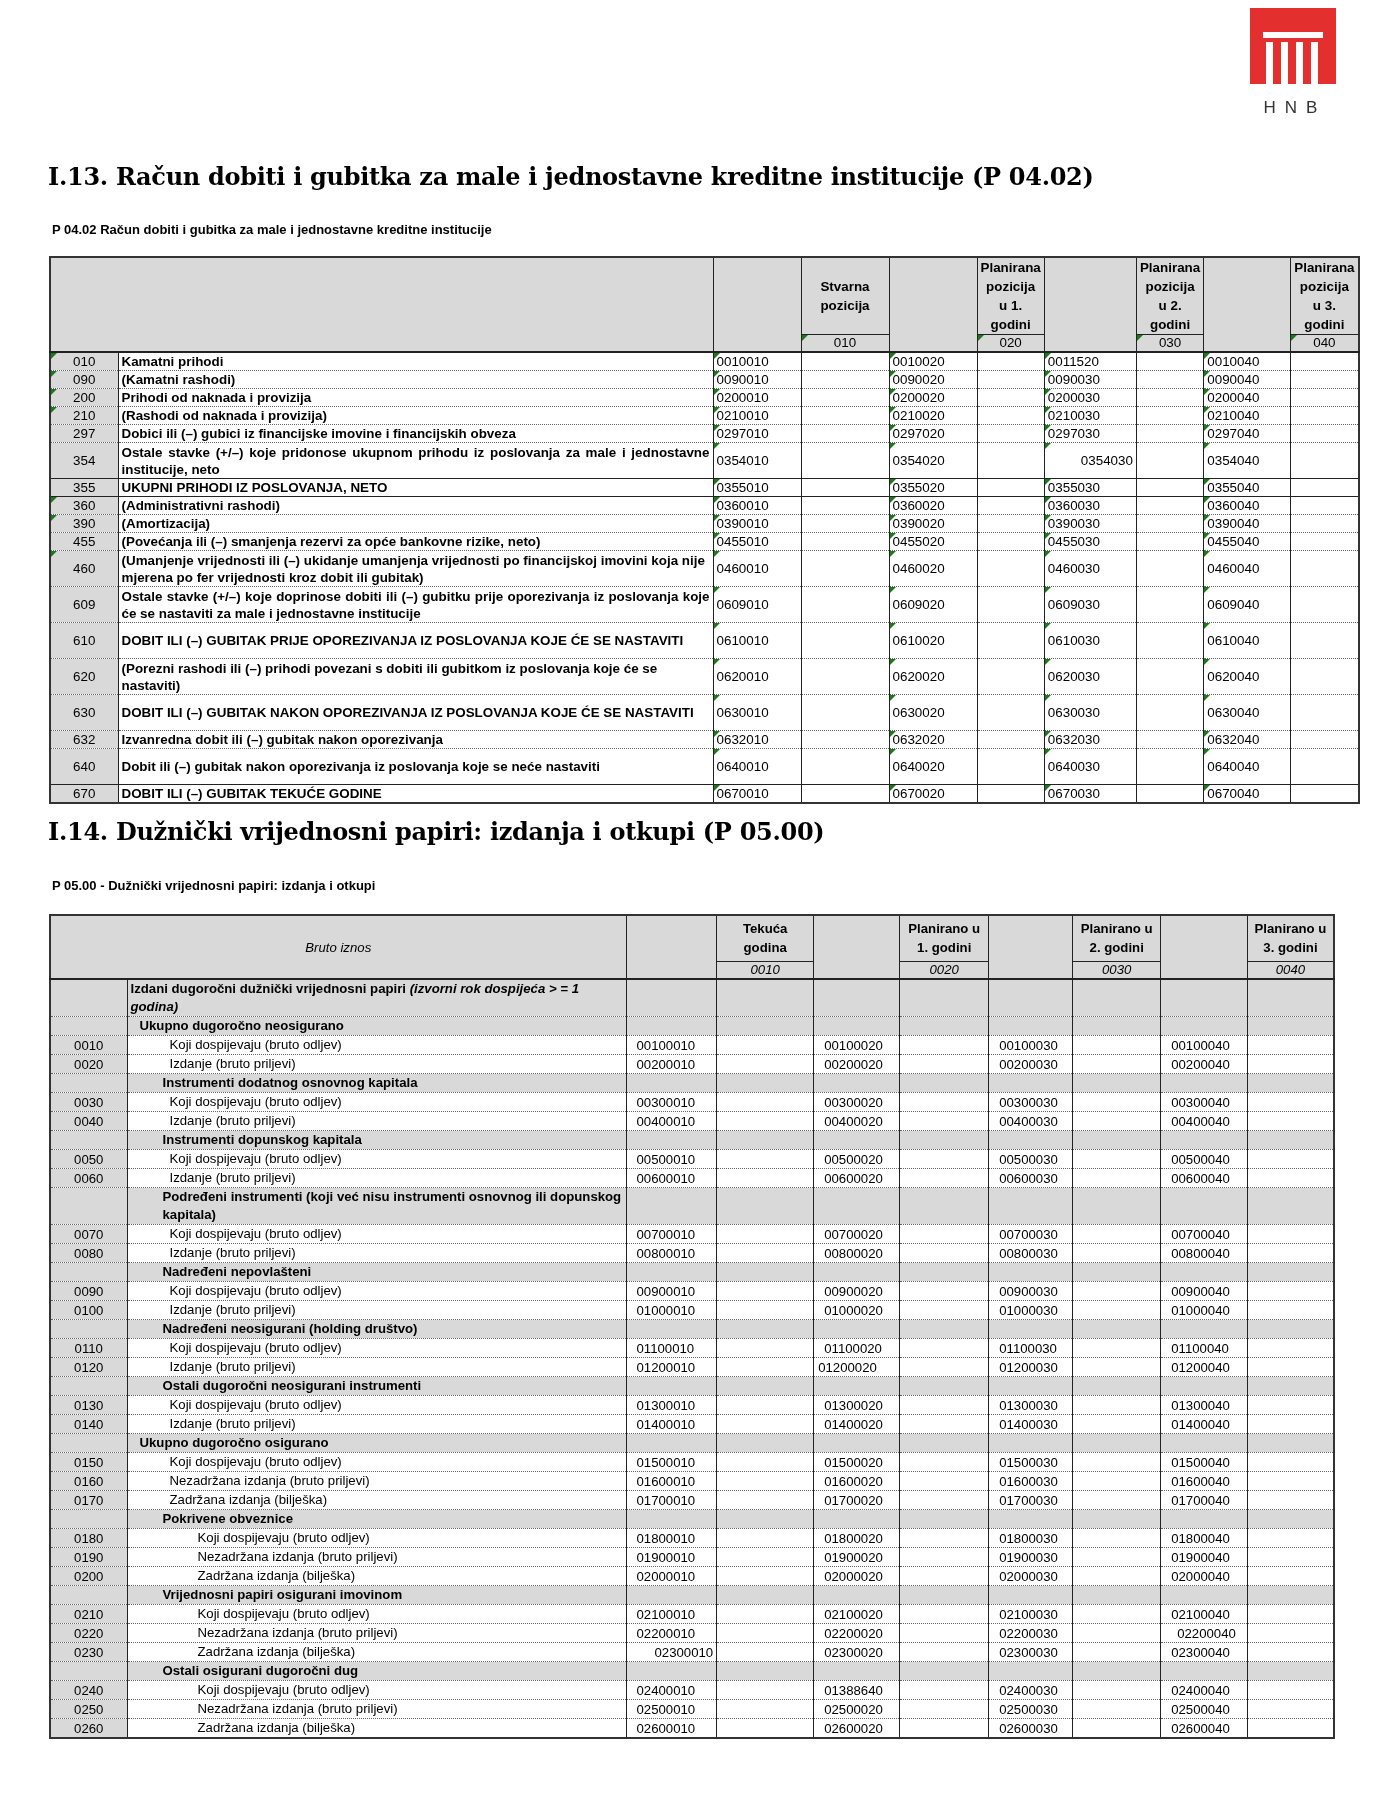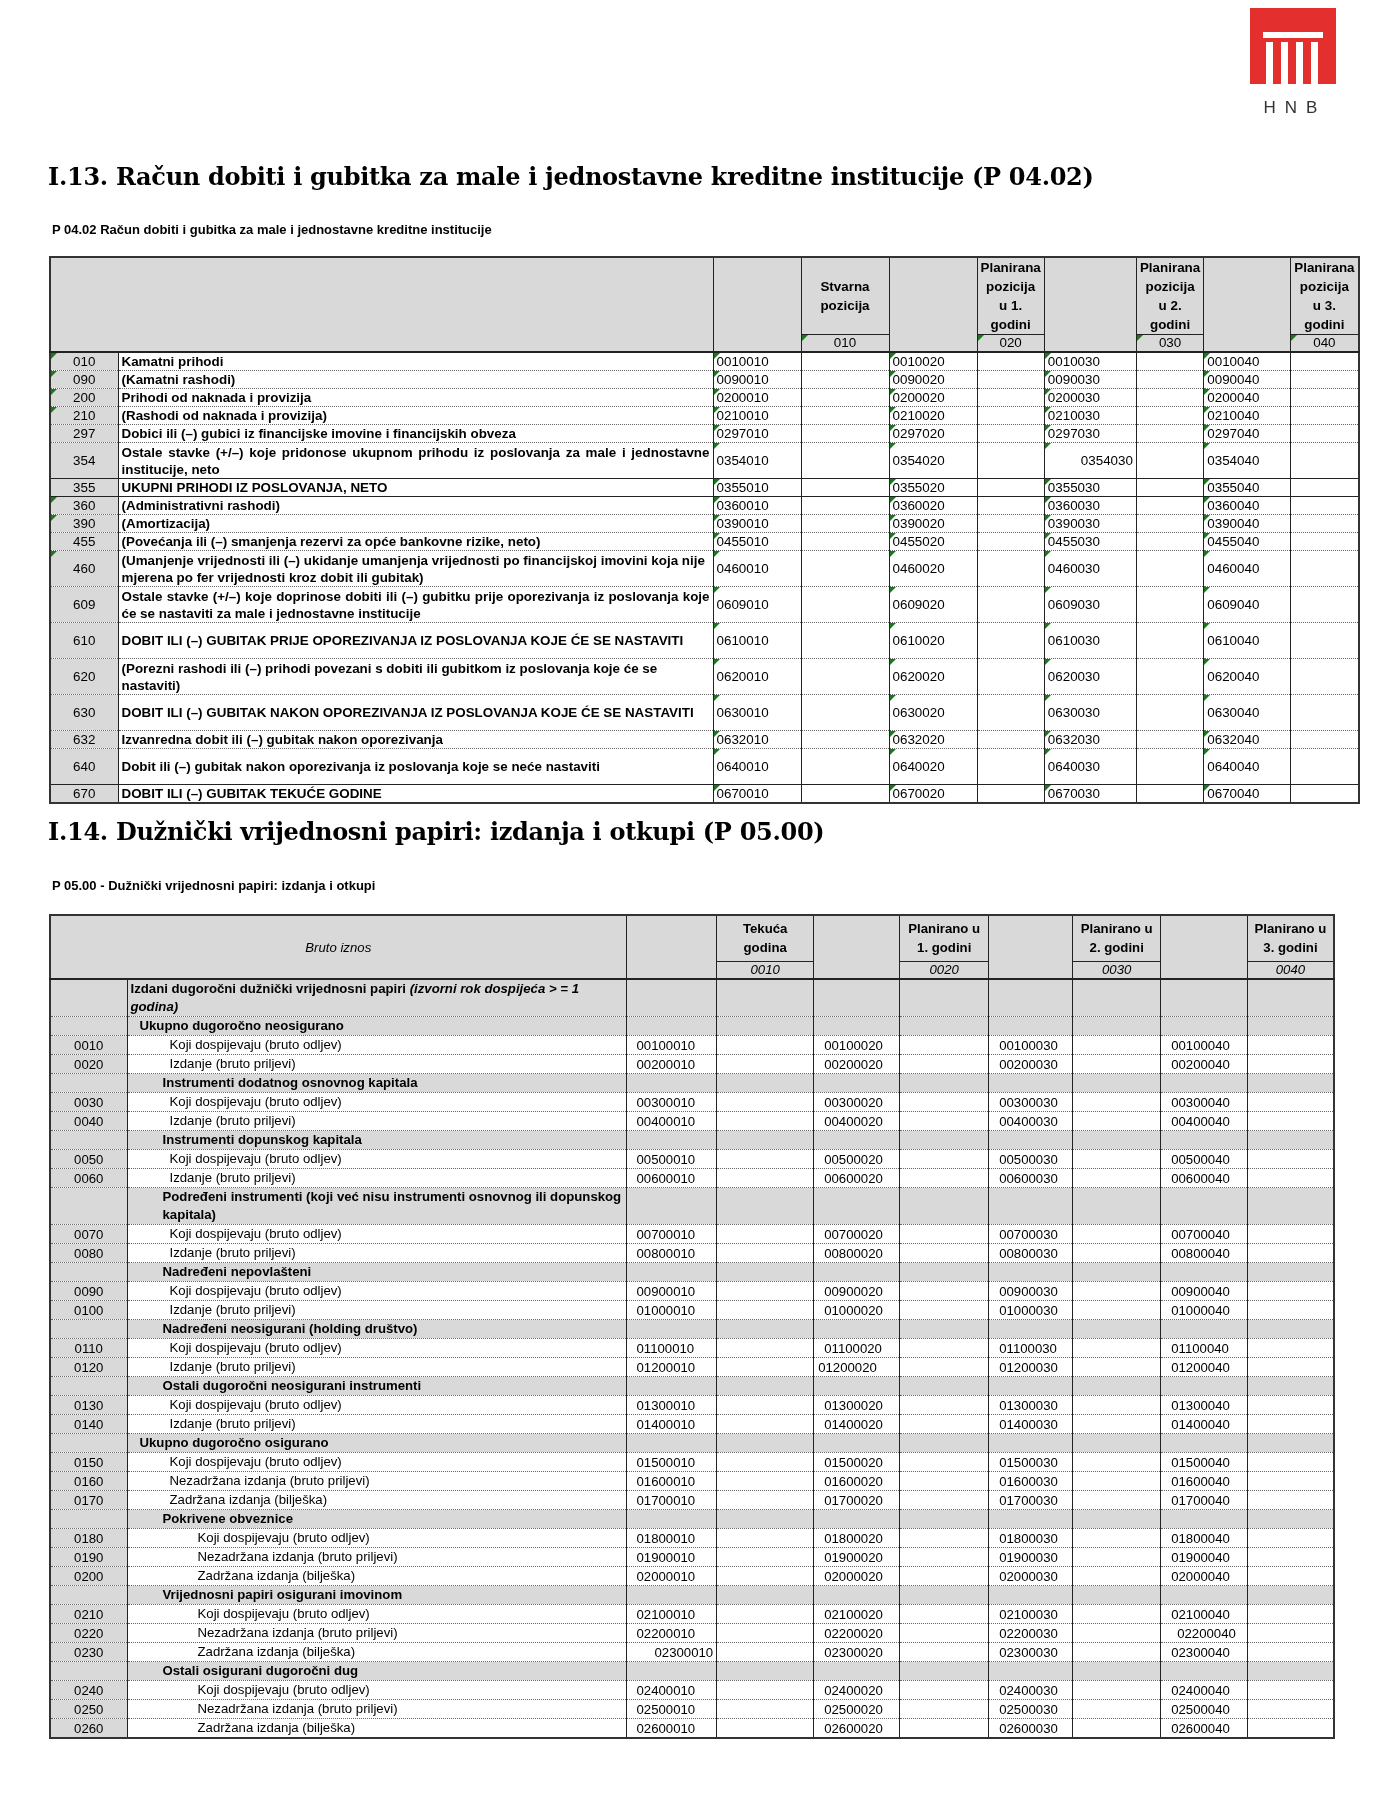--- a/index.html
+++ b/index.html
@@ -83,21 +83,21 @@
         <td class="flag" style="position:relative;height:16px;line-height:16px">030</td>
         <td class="flag" style="position:relative;height:16px;line-height:16px">040</td>
       </tr>
       <tr class="body">
         <td class="codec flag" style="">010</td>
         <td class="lbl" style="">Kamatni prihodi</td>
         <td class="cell flag" style="">0010010</td>
         <td class="cell" style=""></td>
         <td class="cell flag" style="">0010020</td>
         <td class="cell" style=""></td>
-        <td class="cell flag" style="">0010030</td>
+        <td class="cell flag" style="">0011520</td>
         <td class="cell" style=""></td>
         <td class="cell flag" style="">0010040</td>
         <td class="cell" style=""></td>
       </tr>
       <tr class="body">
         <td class="codec flag" style="">090</td>
         <td class="lbl" style="">(Kamatni rashodi)</td>
         <td class="cell flag" style="">0090010</td>
         <td class="cell" style=""></td>
         <td class="cell flag" style="">0090020</td>
@@ -754,21 +754,21 @@
         <td></td>
         <td></td>
         <td></td>
         <td></td>
       </tr>
       <tr class="body">
         <td class="codec">0240</td>
         <td class="lbl i2">Koji dospijevaju (bruto odljev)</td>
         <td style="padding-left:10px">02400010</td>
         <td></td>
-        <td style="padding-left:10px">02400020</td>
+        <td style="padding-left:10px">01388640</td>
         <td></td>
         <td style="padding-left:10px">02400030</td>
         <td></td>
         <td style="padding-left:10px">02400040</td>
         <td></td>
       </tr>
       <tr class="body">
         <td class="codec">0250</td>
         <td class="lbl i2">Nezadržana izdanja (bruto priljevi)</td>
         <td style="padding-left:10px">02500010</td>

